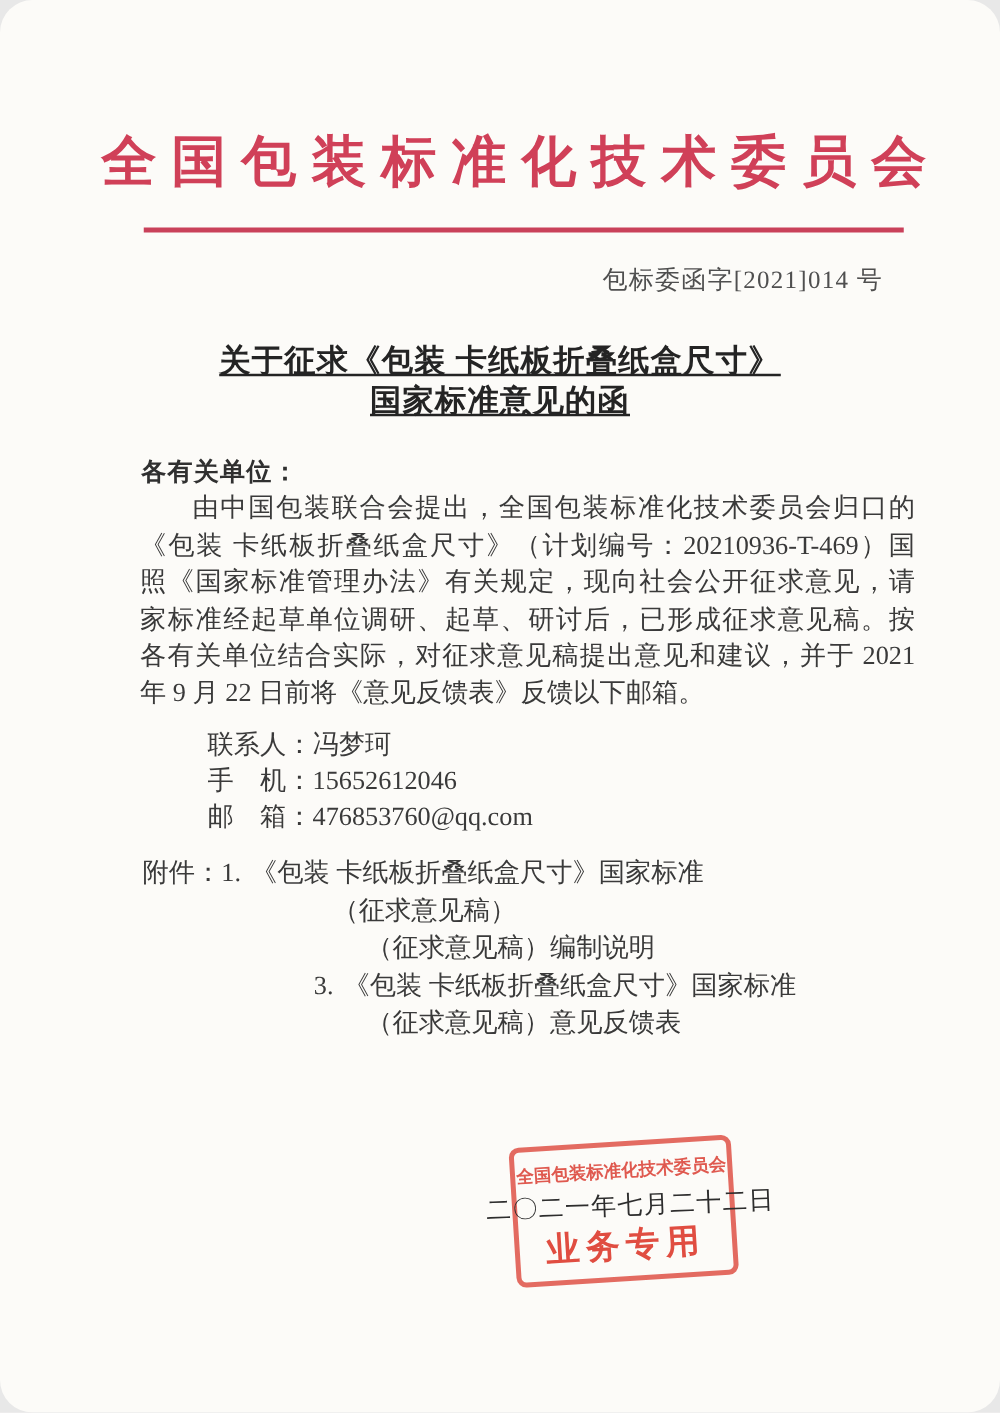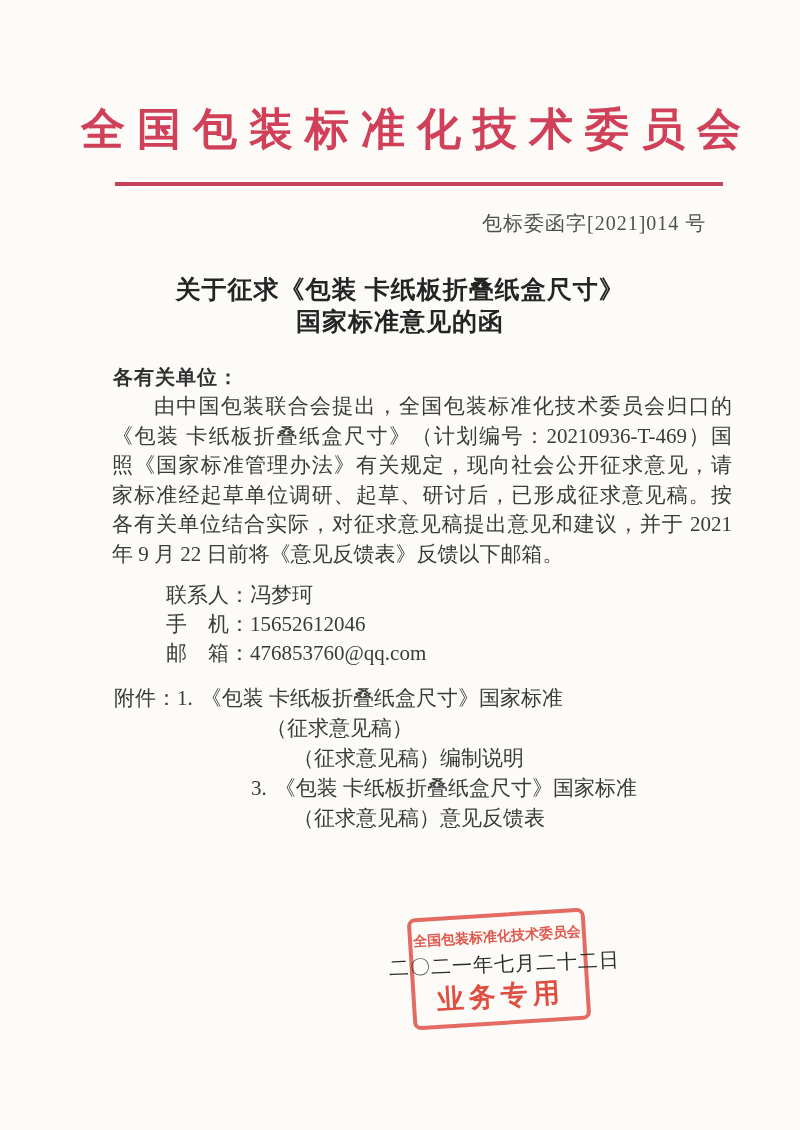--- a/index.html
+++ b/index.html
@@ -9,20 +9,21 @@
     font-family: "Liberation Serif", serif;
   }
   .page {
     position: relative;
     width: 800px;
     height: 1130px;
     margin: 0 auto;
     background: #fcfbf8;
     overflow: hidden;
     color: #3a3a3a;
+    border-radius: 26px;
   }
   
   .org-name {
     position: absolute;
     top: 100px;
     left: 34px;
     right: 0;
     text-align: center;
     font-size: 44px;
     font-weight: 600;
@@ -52,20 +53,21 @@
     position: absolute;
     top: 274px;
     left: 0;
     right: 0;
     text-align: center;
     font-size: 25px;
     font-weight: 700;
     line-height: 32px;
     color: #242424;
     letter-spacing: 1px;
+    text-decoration: underline;
   }
   
   .salutation {
     position: absolute;
     top: 364px;
     left: 113px;
     font-size: 20px;
     font-weight: 600;
     color: #303030;
     letter-spacing: 1px;

